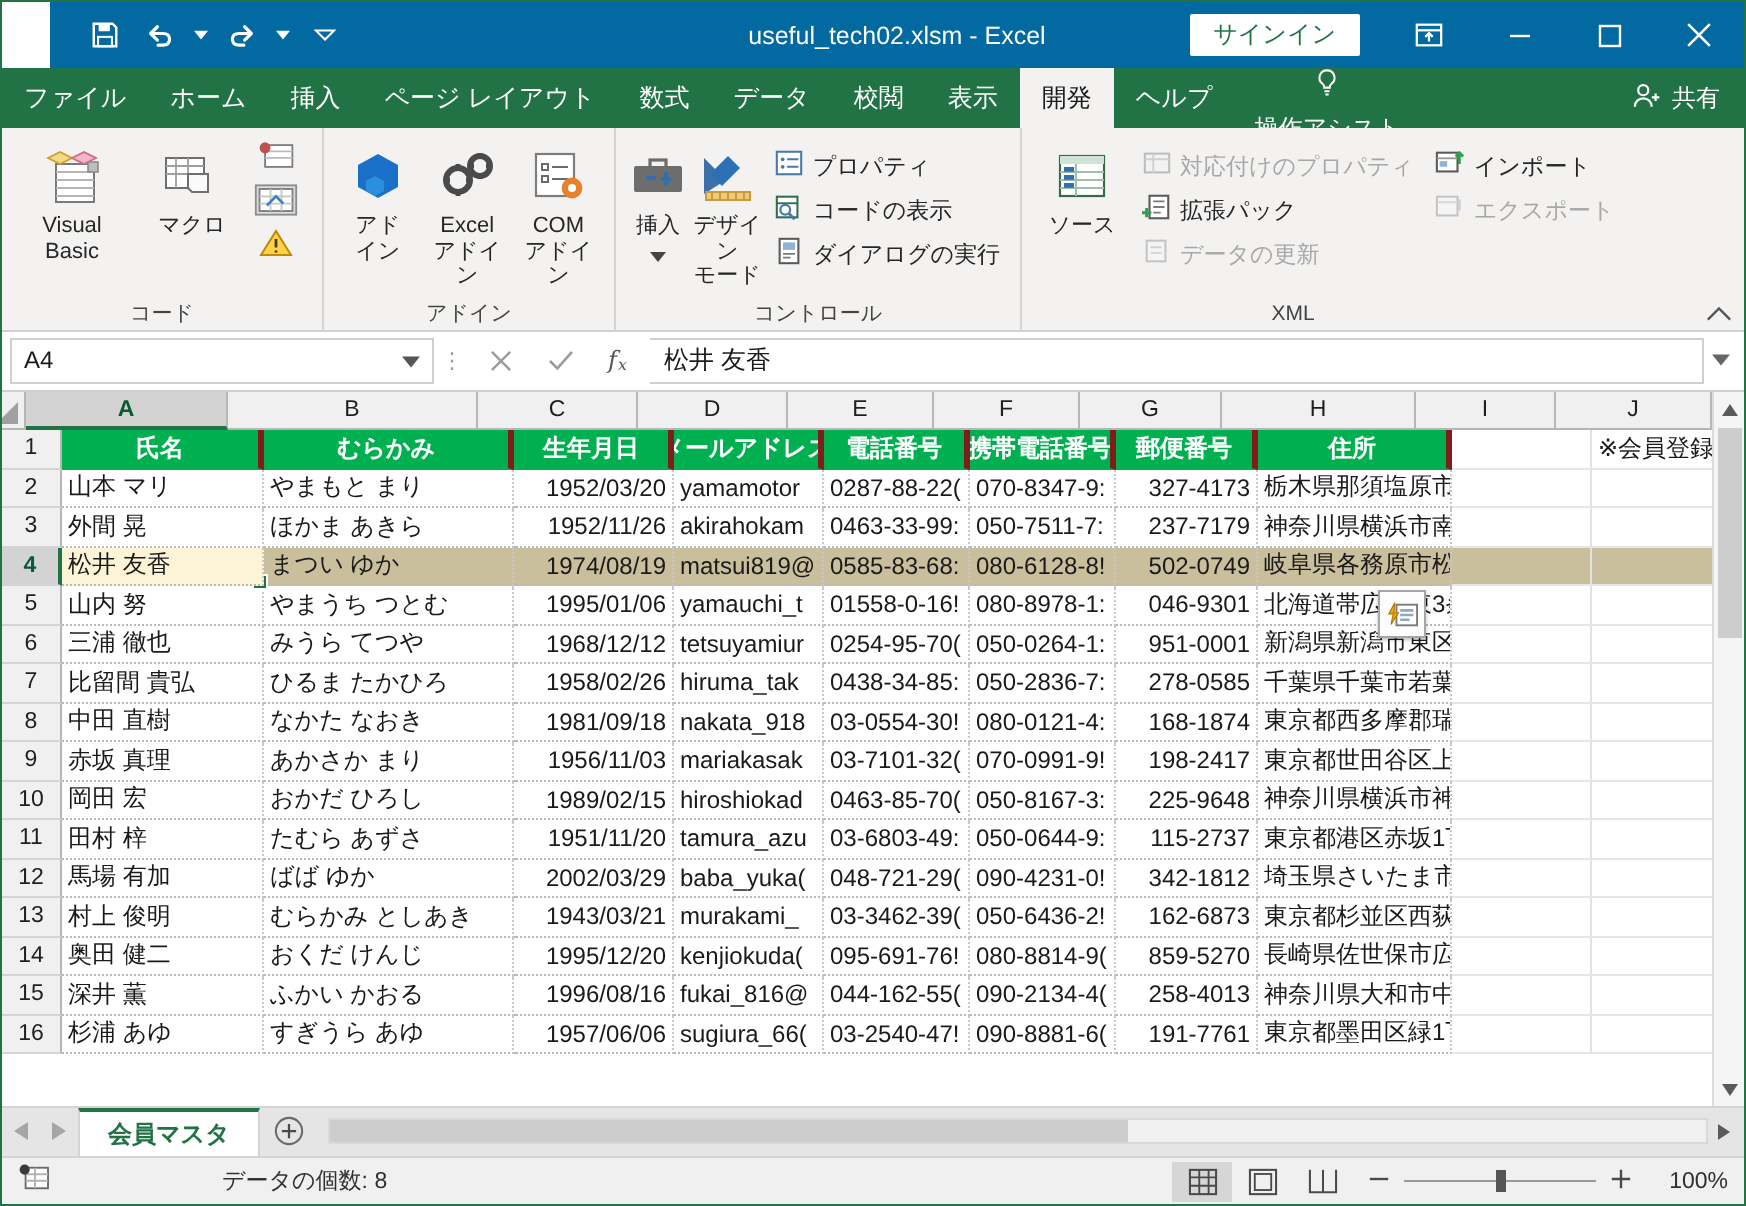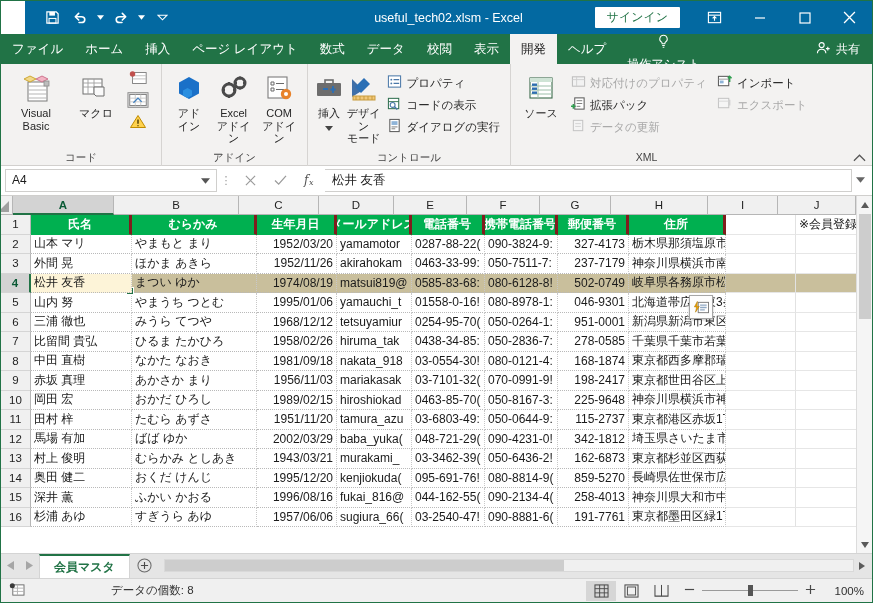--- a/index.html
+++ b/index.html
@@ -626,21 +626,21 @@
                 <div class="cell" style="width: 97px;">住所</div>
                 <div class="cell plain" style="width: 70px;"></div>
                 <div class="cell plain" style="width: 78px;">※会員登録され</div>
               </div>
               <div class="row">
                 <div class="cell" style="width: 101px;">山本 マリ</div>
                 <div class="cell" style="width: 125px;">やまもと まり</div>
                 <div class="cell num" style="width: 80px;">1952/03/20</div>
                 <div class="cell" style="width: 75px;">yamamotor</div>
                 <div class="cell" style="width: 73px;">0287-88-22(</div>
-                <div class="cell" style="width: 73px;">090-3824-9:</div>
+                <div class="cell" style="width: 73px;">070-8347-9:</div>
                 <div class="cell num" style="width: 71px;">327-4173</div>
                 <div class="cell" style="width: 97px;">栃木県那須塩原市太夫塚3-3-4</div>
                 <div class="cell blankcol" style="width: 70px;"></div>
                 <div class="cell blankcol" style="width: 78px;"></div>
               </div>
               <div class="row">
                 <div class="cell" style="width: 101px;">外間 晃</div>
                 <div class="cell" style="width: 125px;">ほかま あきら</div>
                 <div class="cell num" style="width: 80px;">1952/11/26</div>
                 <div class="cell" style="width: 75px;">akirahokam</div>

